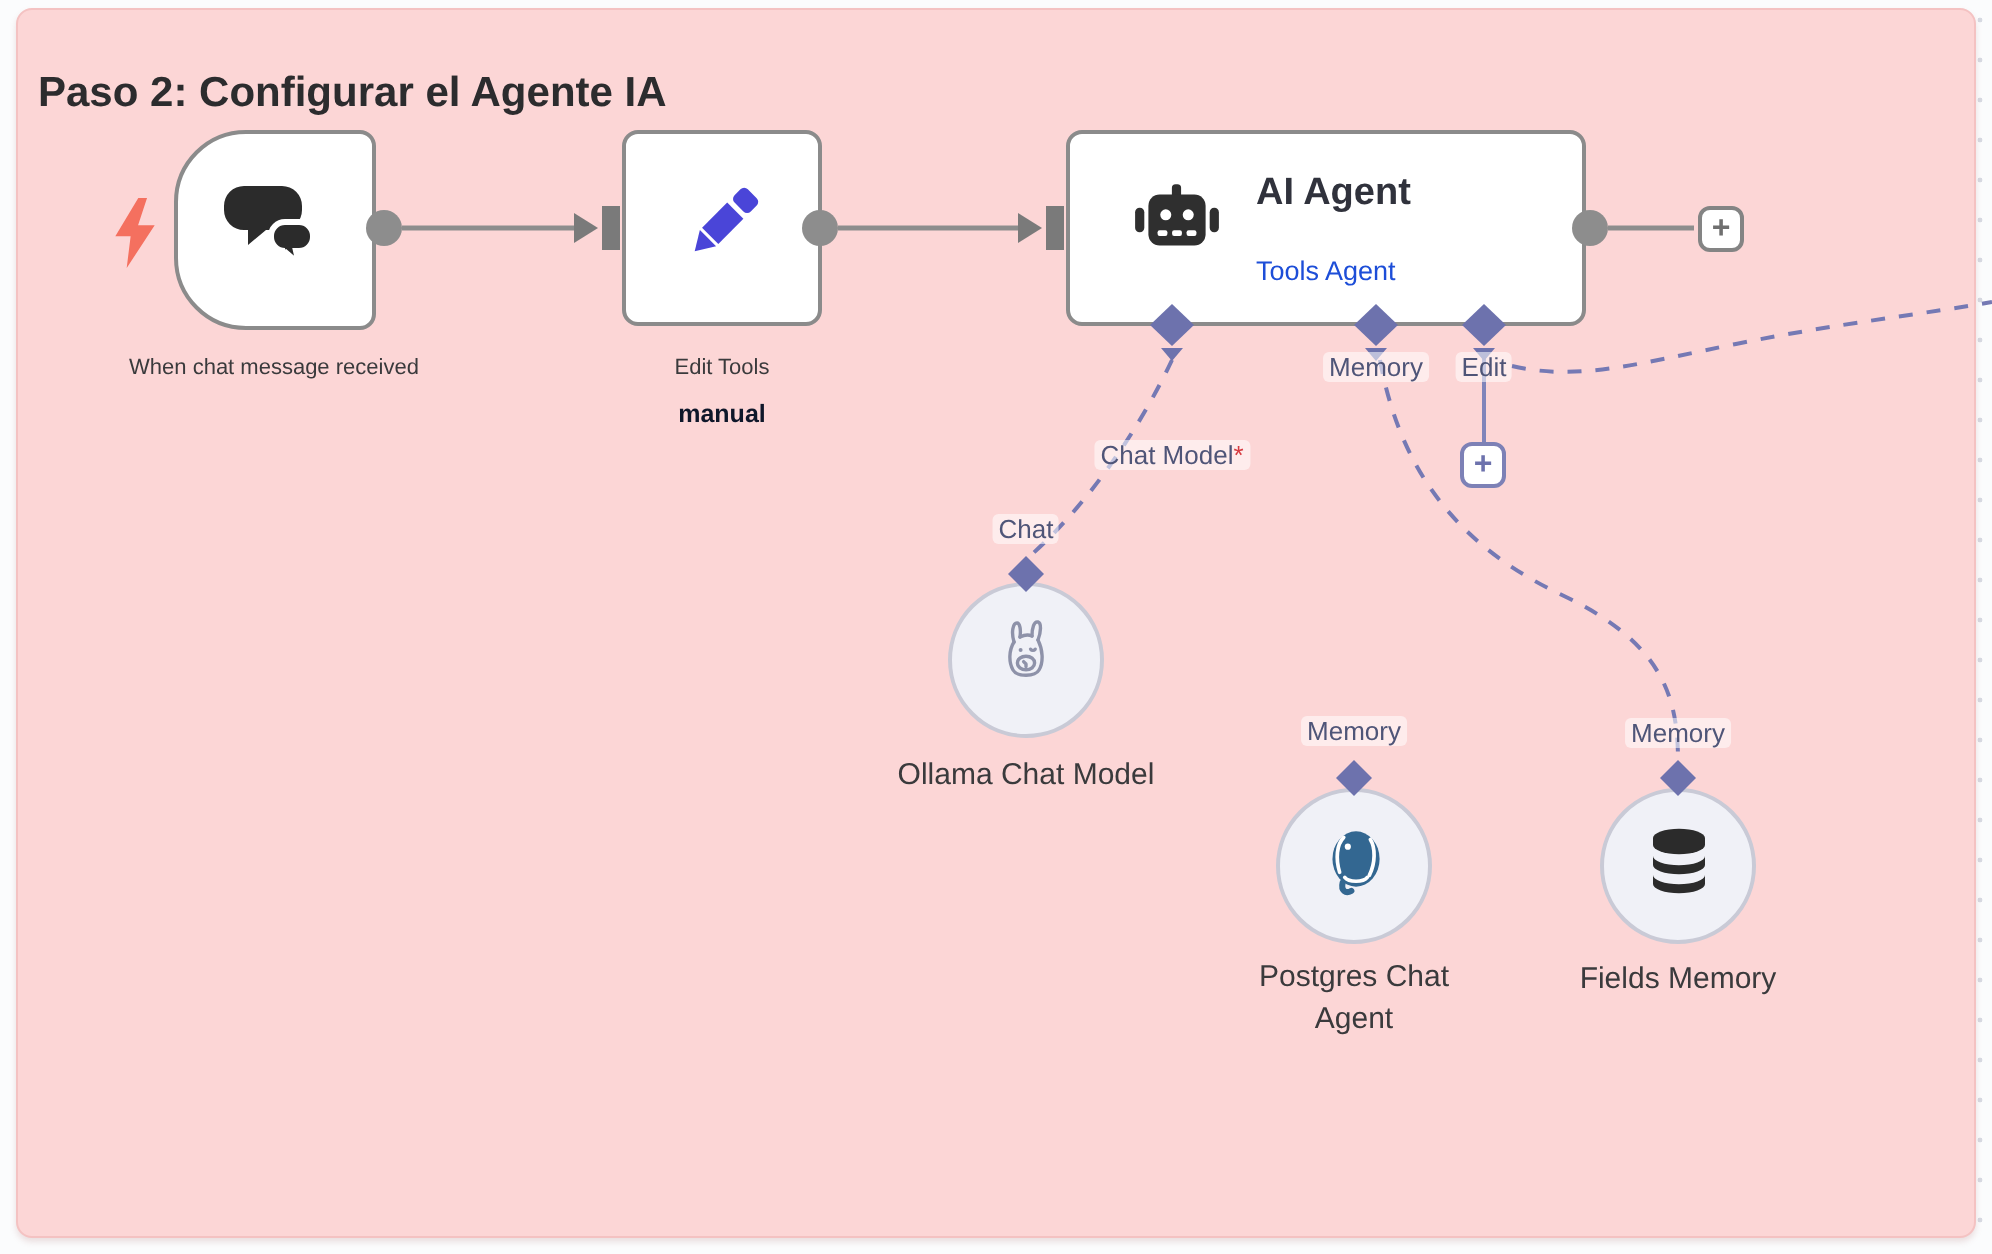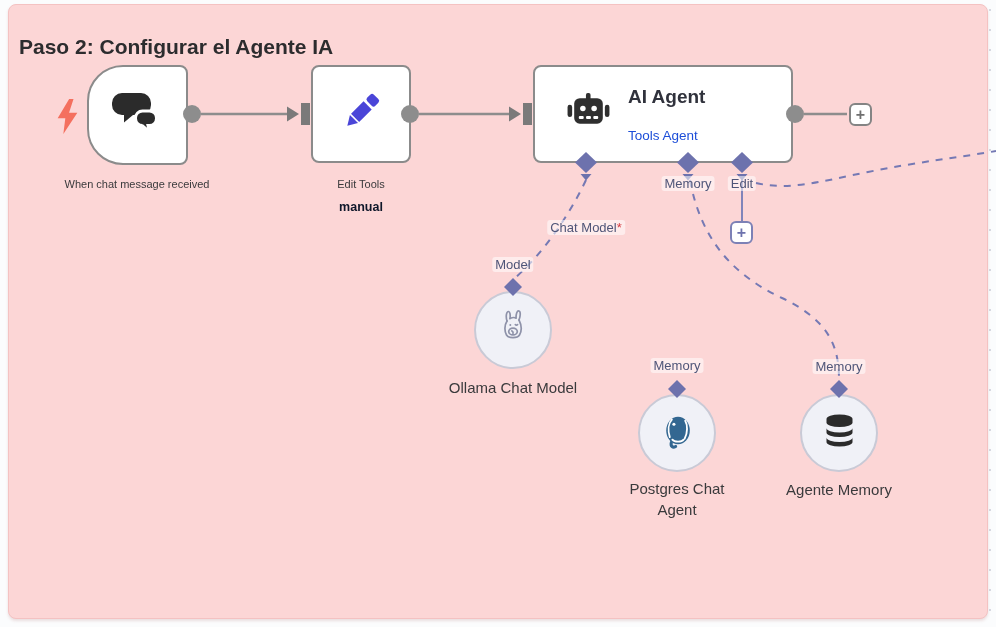--- a/index.html
+++ b/index.html
@@ -156,21 +156,21 @@
 
 <div id="node-simple" class="circle-node">
   <span>
     <svg width="37" height="38" viewBox="0 0 36 38">
       <path d="M5,7 a13,4.6 0 1 1 26,0 l0,3.5 a13,4.6 0 0 1 -26,0 z" fill="#2b2b2b"></path>
       <path d="M5,16 a13,4.6 0 0 0 26,0 l0,4.5 a13,4.6 0 0 1 -26,0 z" fill="#2b2b2b"></path>
       <path d="M5,25.5 a13,4.6 0 0 0 26,0 l0,4.5 a13,4.6 0 0 1 -26,0 z" fill="#2b2b2b"></path>
     </svg>
   </span>
 </div>
-<div id="label-simple" class="node-label">Agente Memory</div>
+<div id="label-simple" class="node-label">Fields Memory</div>
 
 <div id="plus-main" class="plus-btn">+</div>
 <div id="plus-tool" class="plus-btn">+</div>
 
 <svg id="edges" width="996" height="627" viewBox="0 0 996 627">
 
   <path d="M201,114 H287" stroke="#8d8d8d" stroke-width="2.5" fill="none"></path>
   <path d="M287,106.5 L287,121.5 L299,114 Z" fill="#7a7a7a"></path>
   <rect x="301" y="103" width="9" height="22" fill="#7a7a7a"></rect>
   <path d="M419,114 H509" stroke="#8d8d8d" stroke-width="2.5" fill="none"></path>
@@ -199,15 +199,15 @@
 
     <path d="M513,278 L522,287 L513,296 L504,287 Z"></path>
     <path d="M677,380 L686,389 L677,398 L668,389 Z"></path>
     <path d="M839,380 L848,389 L839,398 L830,389 Z"></path>
   </g>
 </svg>
 
 <div id="chip-chatmodel" class="port-chip"><span>Chat Model</span><span class="required">*</span></div>
 <div id="chip-memory" class="port-chip">Memory</div>
 <div id="chip-tool" class="port-chip">Edit</div>
-<div id="chip-model" class="port-chip">Model</div>
+<div id="chip-model" class="port-chip">Chat</div>
 <div id="chip-pg-memory" class="port-chip">Memory</div>
 <div id="chip-sm-memory" class="port-chip">Memory</div>
 
 </body></html>

